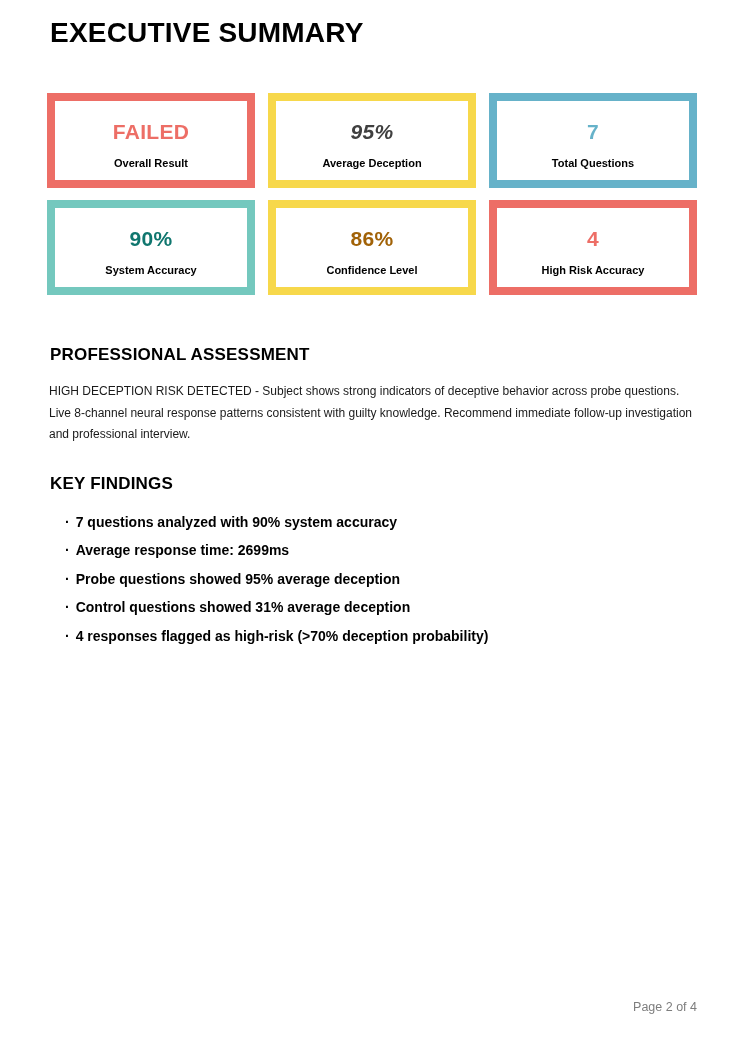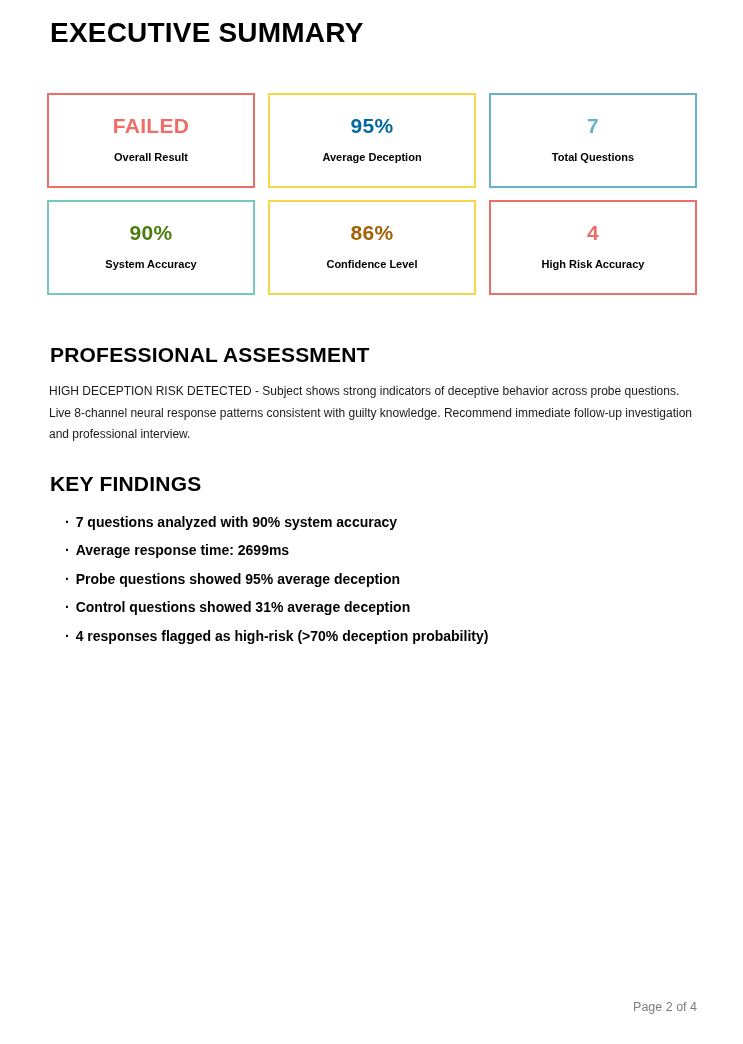--- a/index.html
+++ b/index.html
@@ -29,39 +29,39 @@
   .cards-grid {
     margin-top: 43px;
     display: grid;
     grid-template-columns: repeat(3, 1fr);
     column-gap: 13px;
     row-gap: 12px;
   }
   .stat-card {
     height: 95px;
     background: #fff;
-    border: 2px solid #a21caf;
+    border: 8px solid #a21caf;
     text-align: center;
     padding-top: 20px;
   }
   .stat-value {
     font-size: 21px;
     font-weight: 700;
     line-height: 22px;
     letter-spacing: 0.3px;
   }
   .stat-label {
     margin-top: 13px;
     font-size: 11px;
     font-weight: 700;
     line-height: 14px;
     color: #000;
   }
   .section-heading {
-    font-size: 21px;
+    font-size: 17px;
     font-weight: 700;
     line-height: 24px;
     letter-spacing: 0.2px;
     margin-left: 3px;
     color: #000;
   }
   .heading-assessment { margin-top: 48px; }
   .heading-findings   { margin-top: 26px; }
   .assessment-body {
     margin-top: 14px;
@@ -103,29 +103,29 @@
 <div class="page">
 
   <h1 class="page-title">EXECUTIVE SUMMARY</h1>
 
   <div class="cards-grid">
     <div class="stat-card" style="border-color: rgb(237, 110, 102);">
       <div class="stat-value" style="color: rgb(237, 110, 102);">FAILED</div>
       <div class="stat-label">Overall Result</div>
     </div>
     <div class="stat-card" style="border-color: rgb(247, 216, 75);">
-      <div class="stat-value" style="color: #0369a1;">95%</div>
+      <div class="stat-value" style="color: #404040; font-style: italic;">95%</div>
       <div class="stat-label">Average Deception</div>
     </div>
     <div class="stat-card" style="border-color: rgb(102, 178, 201);">
       <div class="stat-value" style="color: rgb(102, 178, 201);">7</div>
       <div class="stat-label">Total Questions</div>
     </div>
     <div class="stat-card" style="border-color: rgb(116, 200, 190);">
-      <div class="stat-value" style="color: #4d7c0f;">90%</div>
+      <div class="stat-value" style="color: #0f766e;">90%</div>
       <div class="stat-label">System Accuracy</div>
     </div>
     <div class="stat-card" style="border-color: rgb(247, 216, 75);">
       <div class="stat-value" style="color: #a16207;">86%</div>
       <div class="stat-label">Confidence Level</div>
     </div>
     <div class="stat-card" style="border-color: rgb(237, 110, 102);">
       <div class="stat-value" style="color: rgb(237, 110, 102);">4</div>
       <div class="stat-label">High Risk Accuracy</div>
     </div>

